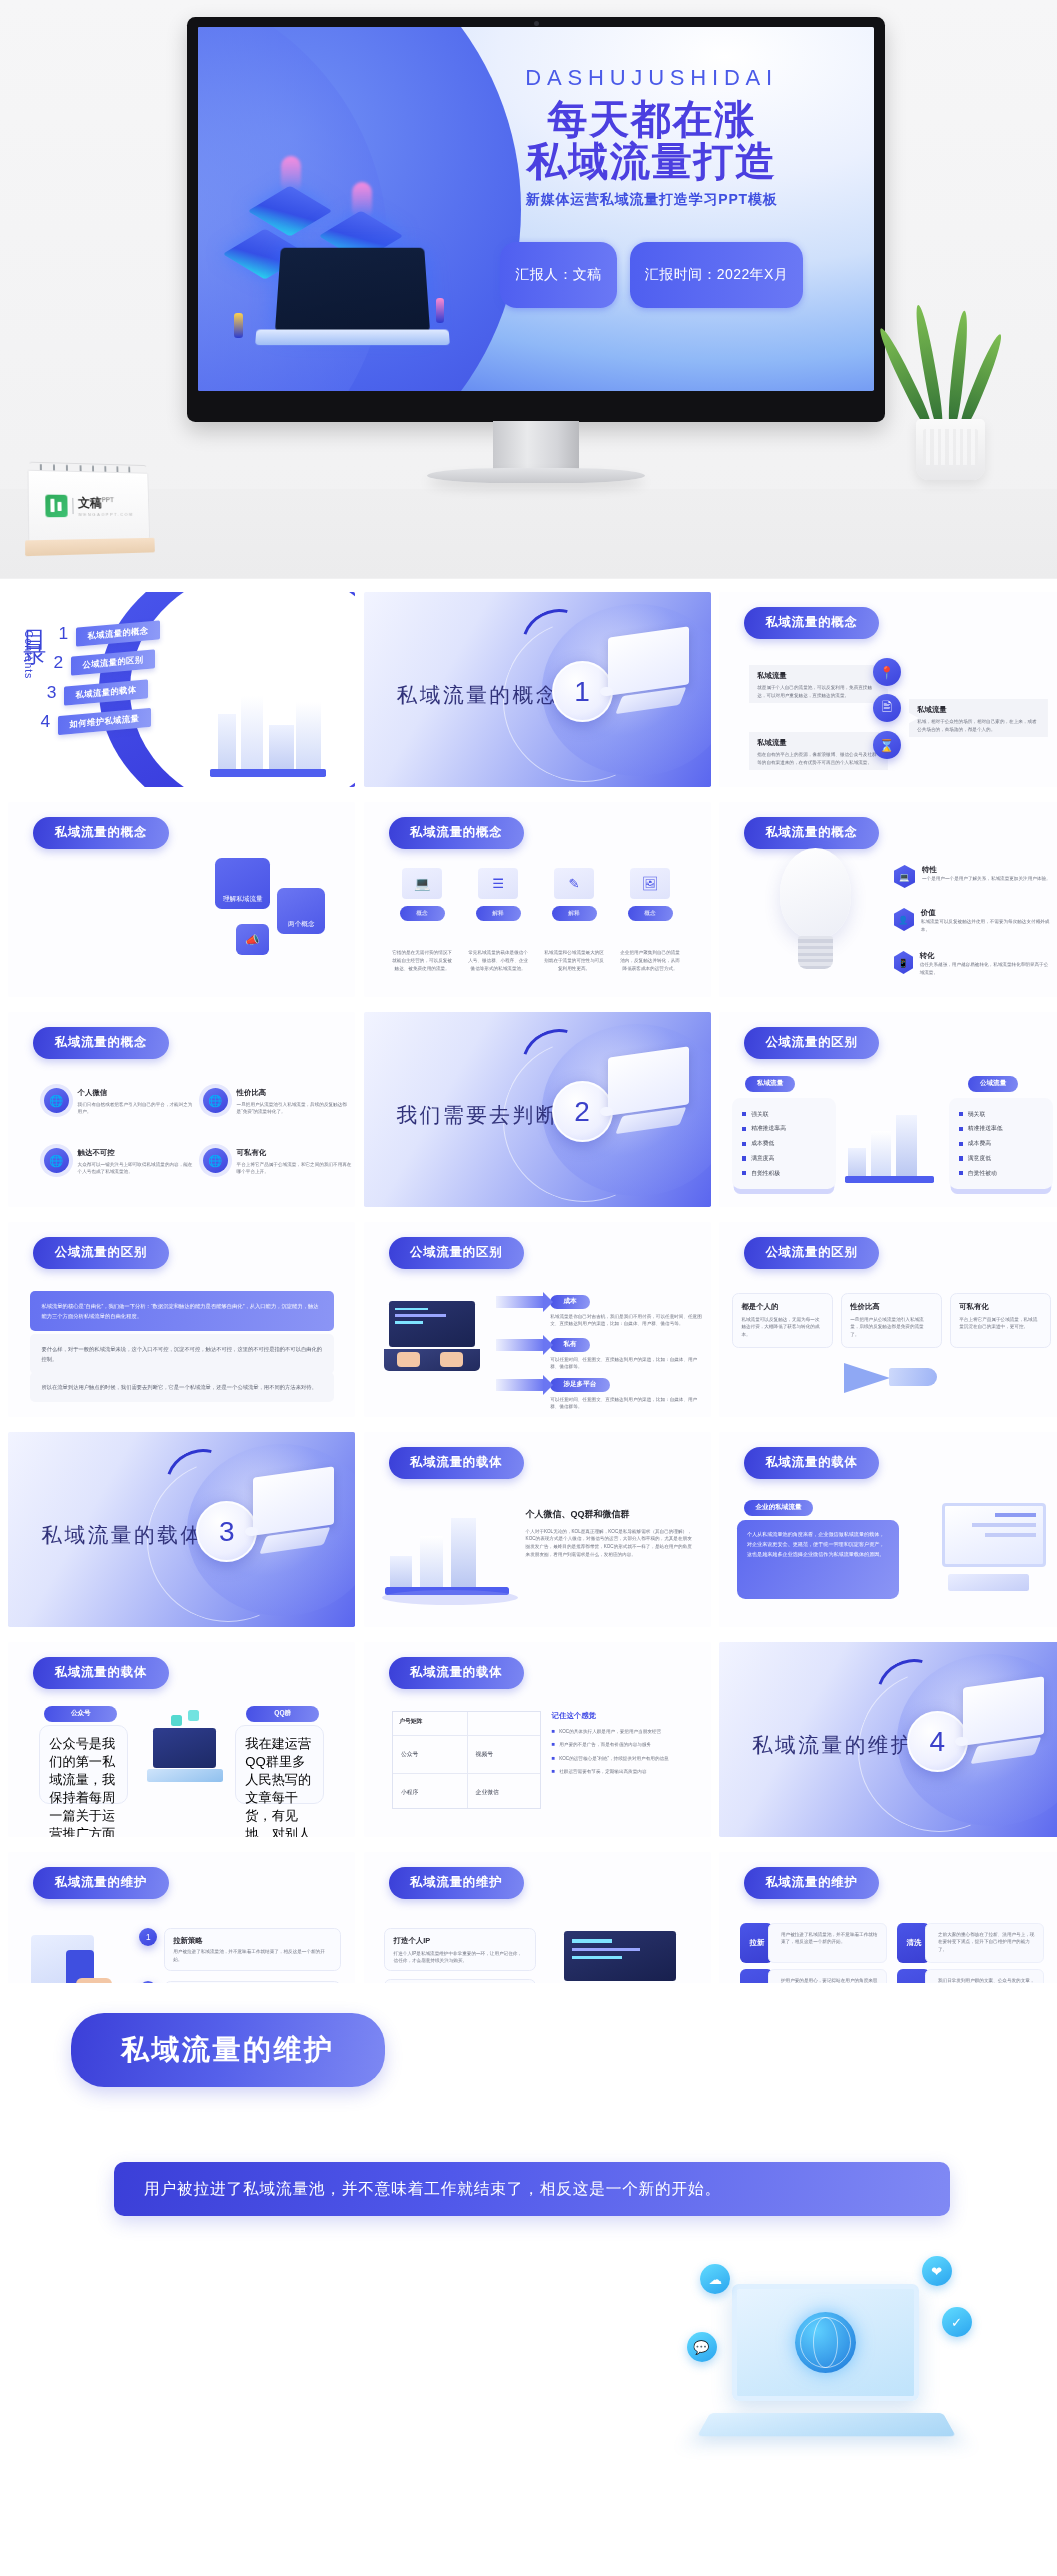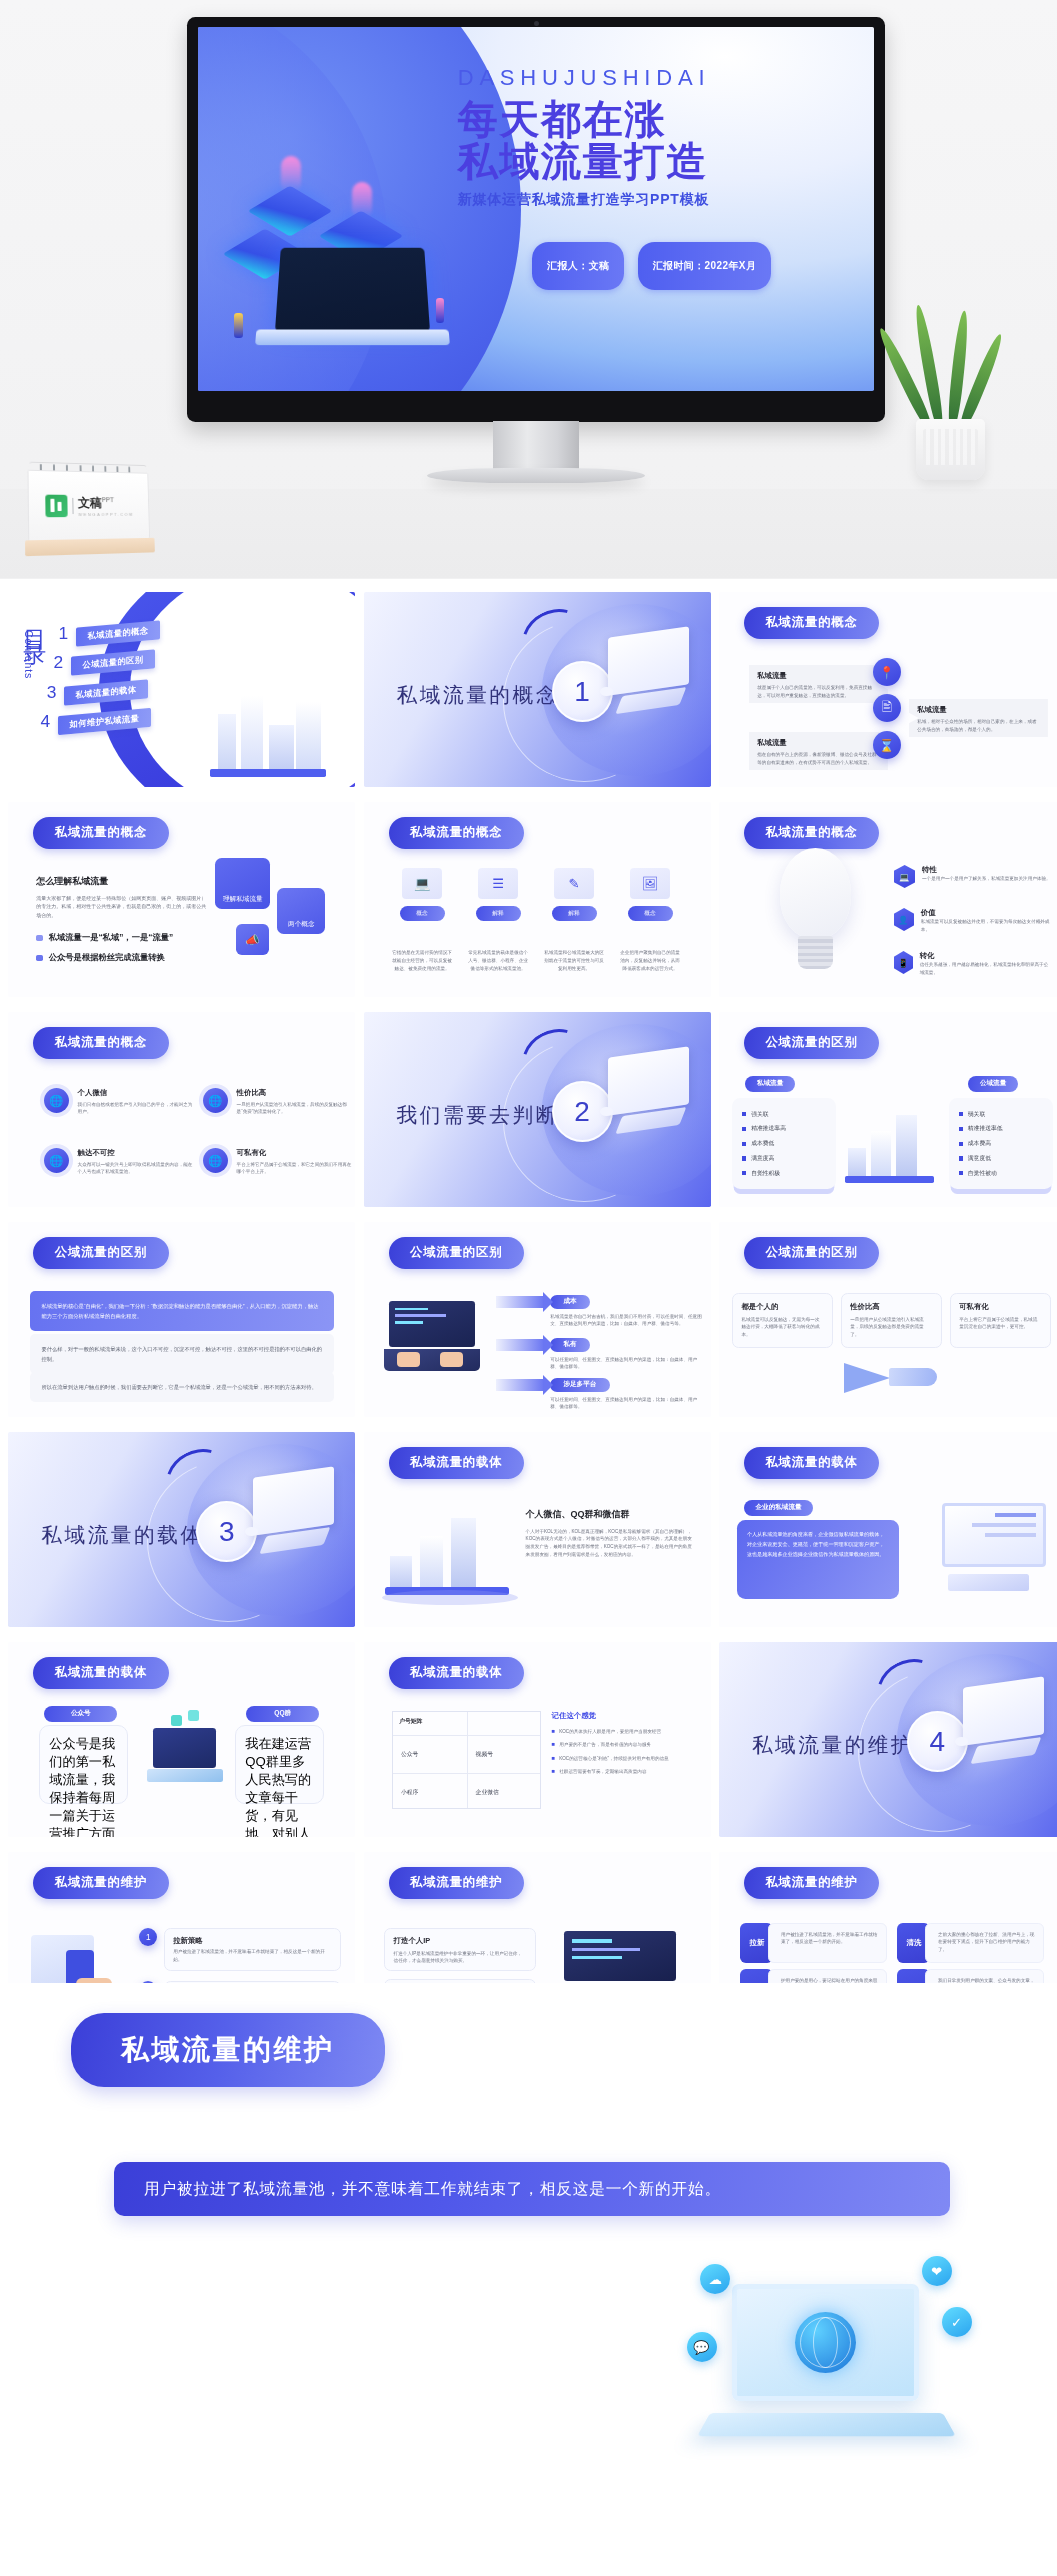--- a/index.html
+++ b/index.html
@@ -76,39 +76,39 @@
   .iso .laptop::after {
     content:""; position:absolute; left:-18px; bottom:-13.2px; width:185px; height:15px;
     background: linear-gradient(180deg,#dfeaff,#9fbdf5); border-radius:4.1px;
   }
   .iso .person {
     position:absolute; width:8.3px; height:25px; border-radius:3.3px;
   }
   .iso .p1 { left:6.6px; top:162px; background:linear-gradient(180deg,#ffd24a,#2b3bd0); }
   .iso .p2 { left:208px; top:147px; background:linear-gradient(180deg,#ff8bd0,#2b3bd0); }
 
-  .hero-text { position:absolute; right:28px; top:38px; width:388px; text-align:left; }
+  .hero-text { position:absolute; right:28px; top:38px; width:388px; text-align:center; }
   .hero-kicker {
     font-size:22px; letter-spacing:5.8px; color:#4a5ae8; font-weight:400;
   }
   .hero-title-1 {
     font-size:40px; line-height:1.06; font-weight:700; color:#4b3fe0; letter-spacing:1.7px;
     margin-top:6.6px;
   }
   .hero-title-2 {
     font-size:40px; line-height:1.06; font-weight:700; color:#4b3fe0; letter-spacing:1.7px;
   }
   .hero-sub {
     margin-top:8.3px; font-size:14px; font-weight:700; color:#3f4fe0; letter-spacing:0.8px;
   }
   .hero-pills { margin-top:33px; display:flex; gap:13.2px; justify-content:center; }
   .hero-pill {
     background: linear-gradient(90deg,#4f5ff0,#6a78f5);
-    color:#fff; font-size:10px; font-weight:700; letter-spacing:0.4px;
-    padding:17px 15px; border-radius:16.5px; white-space:nowrap;
+    color:#fff; font-size:14px; font-weight:400; letter-spacing:0.4px;
+    padding:24px 15px; border-radius:16.5px; white-space:nowrap;
     box-shadow:0 1.7px 6.6px rgba(70,90,240,.35);
   }
   .monitor-stand-neck {
     position:absolute; left:50%; margin-left:-43px; top:404px; width:86px; height:51px;
     background:linear-gradient(90deg,#c8c9cd,#e9eaec 40%,#d4d5d9 75%,#b9babe);
   }
   .monitor-stand-base {
     position:absolute; left:50%; margin-left:-109px; top:451px; width:218px; height:15px;
     background:linear-gradient(180deg,#e2e3e6,#c7c8cc); border-radius:50%/70%;
     box-shadow:0 6.6px 11.6px rgba(0,0,0,.10);
@@ -571,32 +571,20 @@
       <div class="sm-h">私域流量</div>
       <div class="sm-p" style="margin-top:3.3px">私域，相对于公众性的场所，相对自己家的，在上来，或者公共场合的，商场路的，都是个人的。</div>
     </div>
     <div class="circ-ico" style="position:absolute; left:154px; top:66px;">📍</div>
     <div class="circ-ico" style="position:absolute; left:154px; top:102px;">🖹</div>
     <div class="circ-ico" style="position:absolute; left:154px; top:139px;">⌛</div>
   </div>
 
   <div class="slide slide-white">
     <div class="pill-title">私域流量的概念</div>
-    <div style="position:absolute;left:28px;top:73px;width:174px">
-      <div style="font-size:9px;font-weight:700;color:#23242b">怎么理解私域流量</div>
-      <div class="sm-p" style="margin-top:5.8px;font-size:5px">流量大家都了解，便是经过某一特殊部位（如网页页面、账户、视频或图片）的专注力。私域，相对性于公共性来讲，也就是自己家的，街上的，或者公共场合的。</div>
-      <div style="margin-top:13.2px;display:flex;align-items:center">
-        <span style="width:6.6px;height:6.6px;border-radius:1.7px;background:#8c95f3;margin-right:5.8px"></span>
-        <span style="font-size:8.3px;font-weight:700;color:#26272e">私域流量一是“私域”，一是“流量”</span>
-      </div>
-      <div style="margin-top:9px;display:flex;align-items:center">
-        <span style="width:6.6px;height:6.6px;border-radius:1.7px;background:#6b76ef;margin-right:5.8px"></span>
-        <span style="font-size:8.3px;font-weight:700;color:#26272e">公众号是根据粉丝完成流量转换</span>
-      </div>
-    </div>
     <div style="position:absolute;left:207px;top:56px;width:55px;height:51px;background:linear-gradient(150deg,#5f6bf0,#4853e6);border-radius:6.6px;color:#fff;font-size:6.6px;display:flex;align-items:flex-end;justify-content:center;padding-bottom:5px">
       <span>理解私域流量</span>
     </div>
     <div style="position:absolute;left:269px;top:86px;width:48px;height:46px;background:linear-gradient(150deg,#6b76f2,#4d58e8);border-radius:6.6px;color:#fff;font-size:6.6px;display:flex;align-items:flex-end;justify-content:center;padding-bottom:5px">
       <span>两个概念</span>
     </div>
     <div style="position:absolute;left:228px;top:122px;width:33px;height:31px;background:linear-gradient(150deg,#6b76f2,#4d58e8);border-radius:5.8px;display:flex;align-items:center;justify-content:center;color:#fff;font-size:11.6px">📣</div>
   </div>
 
   <div class="slide slide-white">

